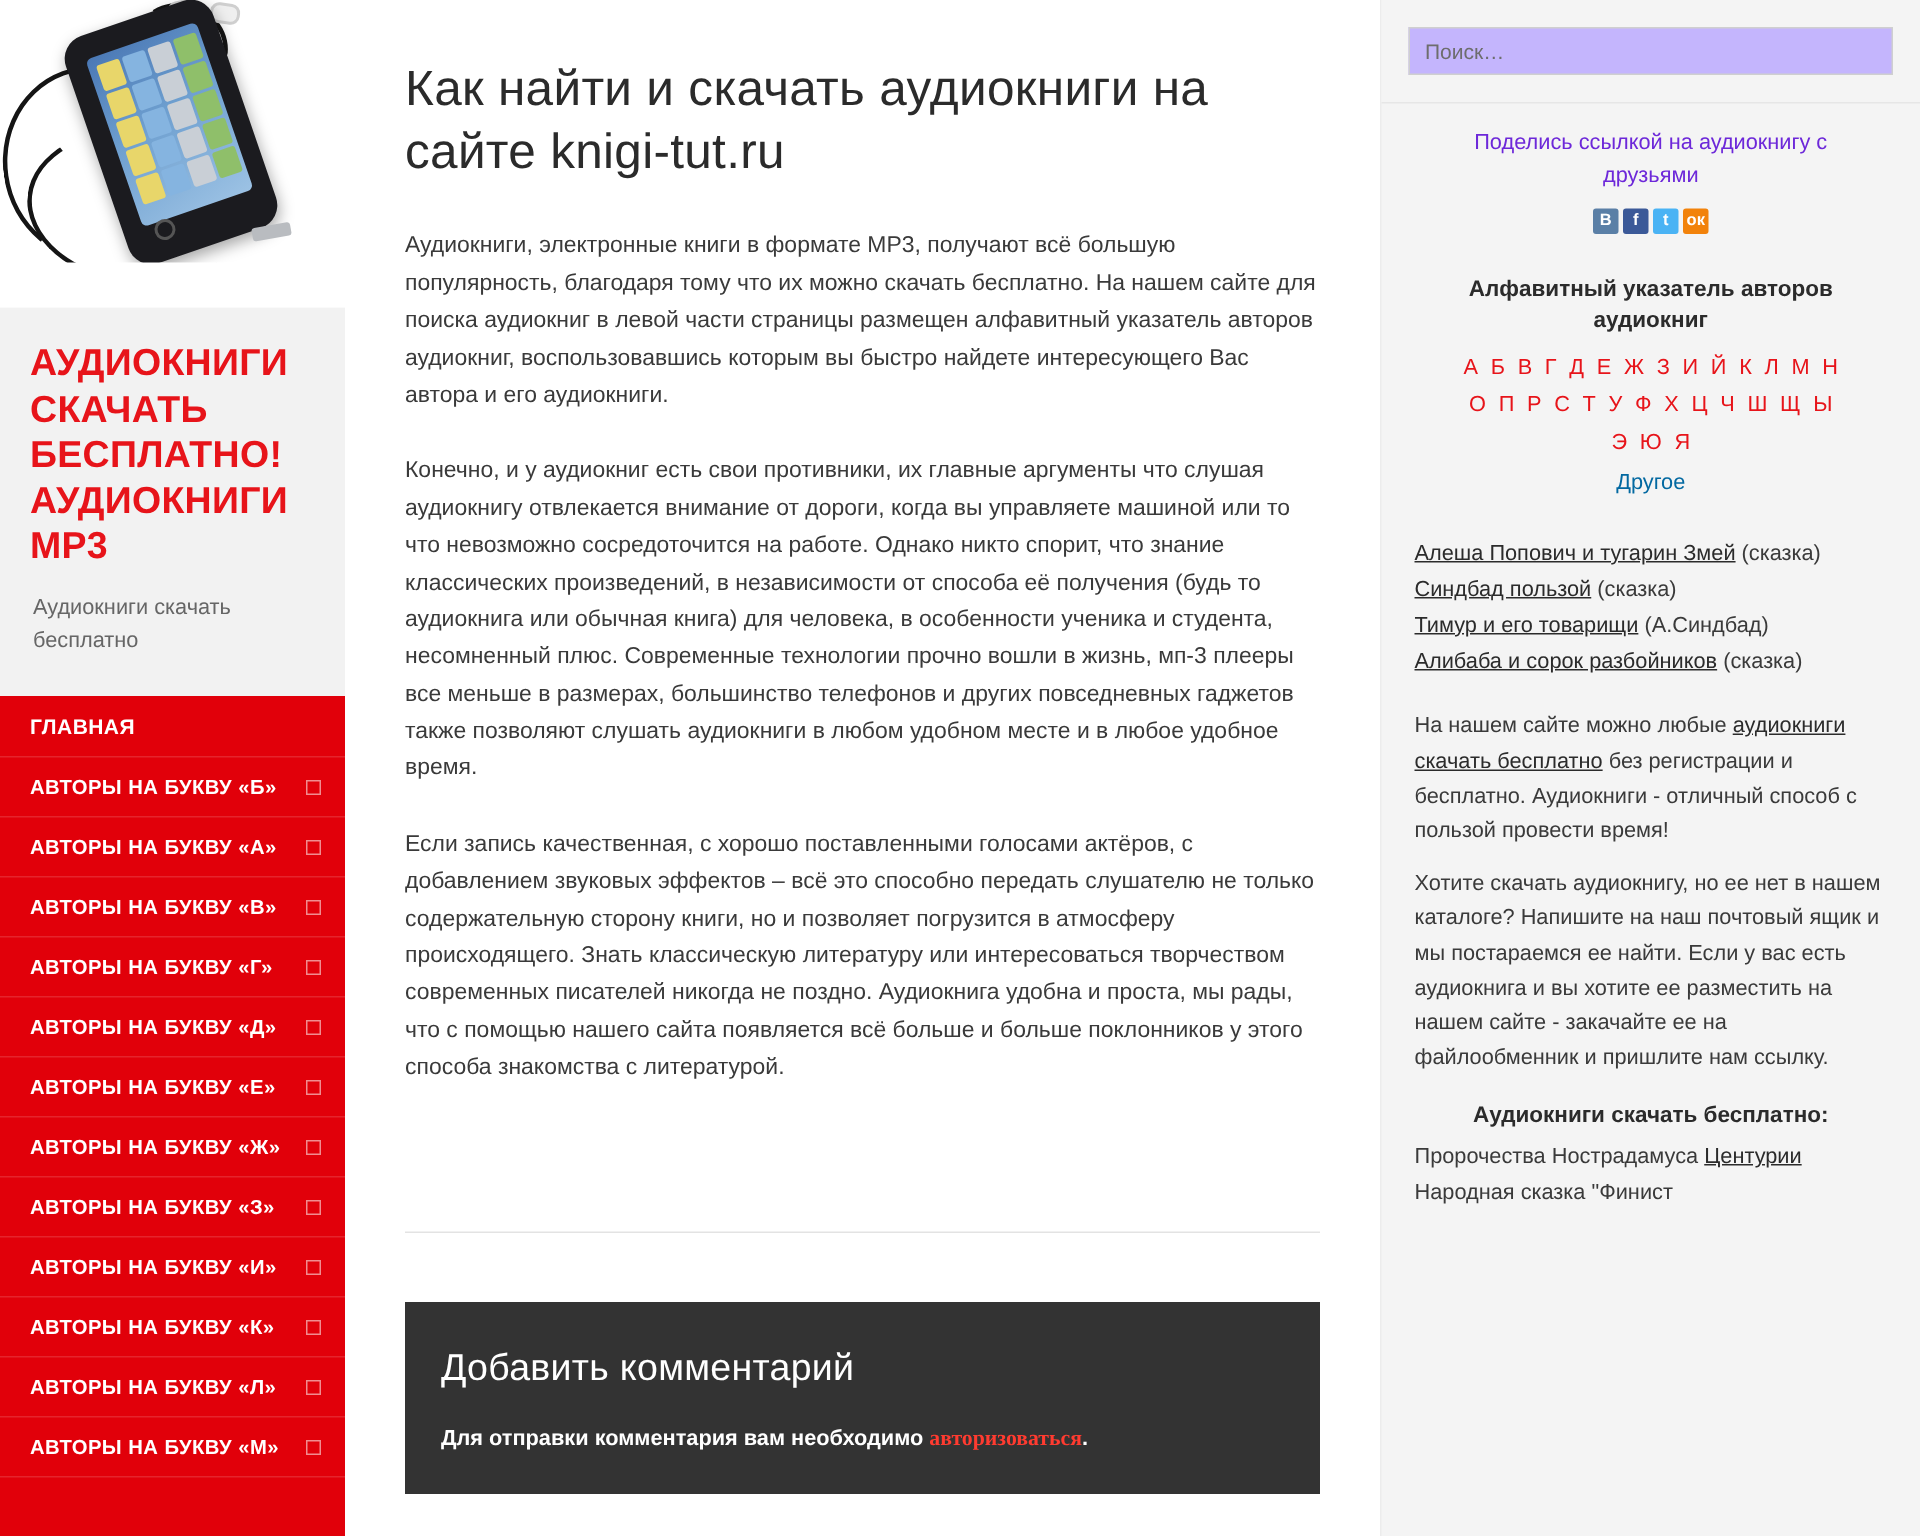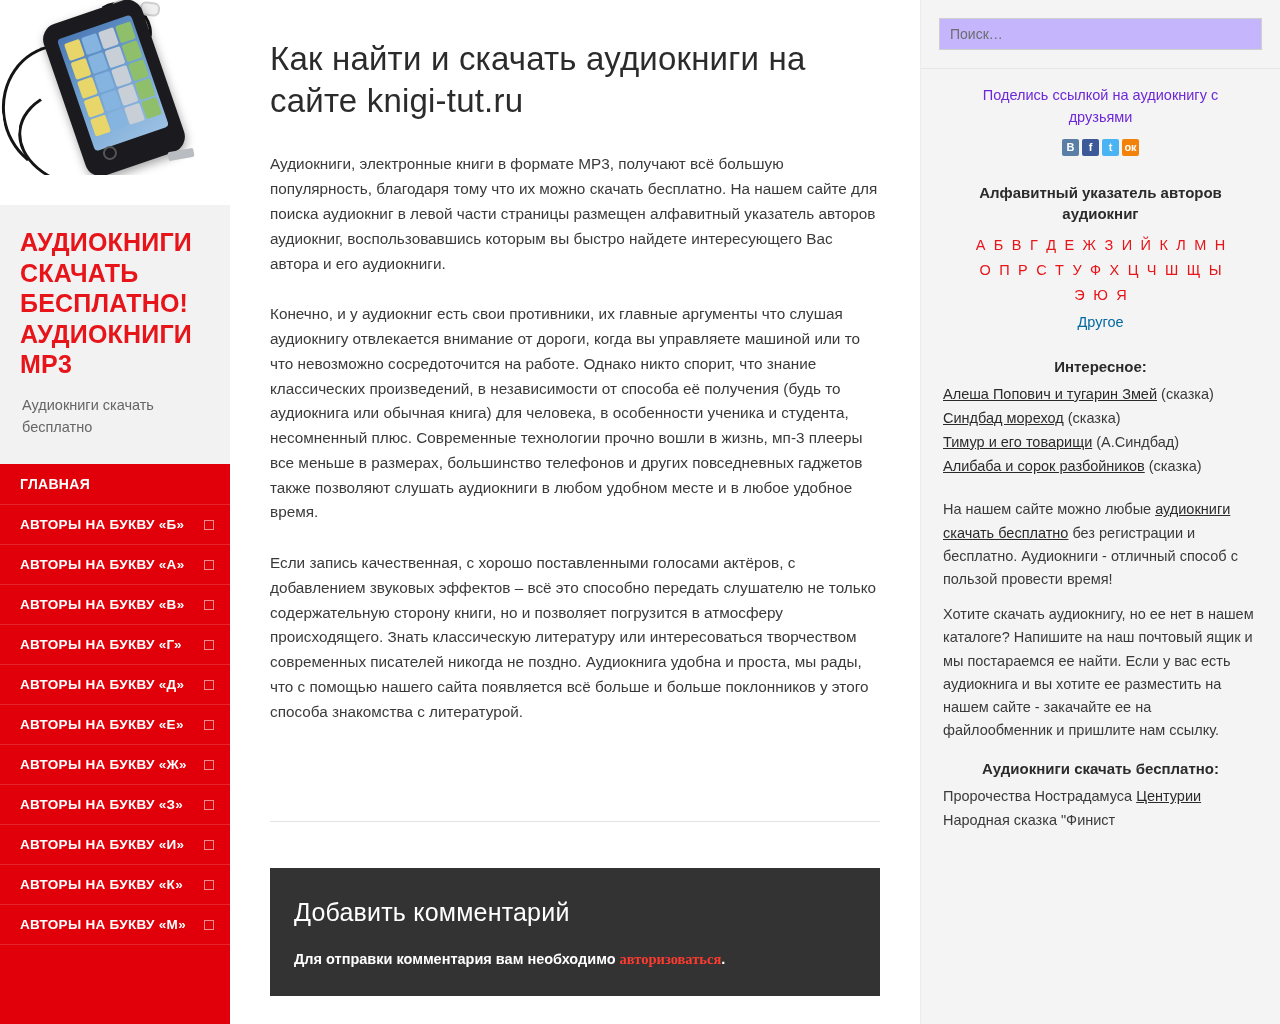--- a/index.html
+++ b/index.html
@@ -408,20 +408,24 @@
       <div class="nav-item">
         <span>АВТОРЫ НА БУКВУ «З»</span>
         <span class="arrow"></span>
       </div>
       <div class="nav-item">
         <span>АВТОРЫ НА БУКВУ «И»</span>
         <span class="arrow"></span>
       </div>
       <div class="nav-item">
         <span>АВТОРЫ НА БУКВУ «К»</span>
+        <span class="arrow"></span>
+      </div>
+      <div class="nav-item">
+        <span>АВТОРЫ НА БУКВУ «Л»</span>
         <span class="arrow"></span>
       </div>
       <div class="nav-item">
         <span>АВТОРЫ НА БУКВУ «М»</span>
         <span class="arrow"></span>
       </div>
     </nav>
   </div>
 
   <div class="main-col">
@@ -490,27 +494,26 @@
         <a href="#">Ы</a>
         <br>
         <a href="#">Э</a>
         <a href="#">Ю</a>
         <a href="#">Я</a>
         <a class="other" href="#">Другое</a>
       </div>
     </div>
 
     <div class="interesting">
-      <div class="h">Интересное:</div>
       <ul>
         <li>
           <a href="#">Алеша Попович и тугарин Змей</a><span> (сказка)</span>
         </li>
         <li>
-          <a href="#">Синдбад мореход</a><span> (сказка)</span>
+          <a href="#">Синдбад пользой</a><span> (сказка)</span>
         </li>
         <li>
           <a href="#">Тимур и его товарищи</a><span> (А.Синдбад)</span>
         </li>
         <li>
           <a href="#">Алибаба и сорок разбойников</a><span> (сказка)</span>
         </li>
       </ul>
     </div>
 

